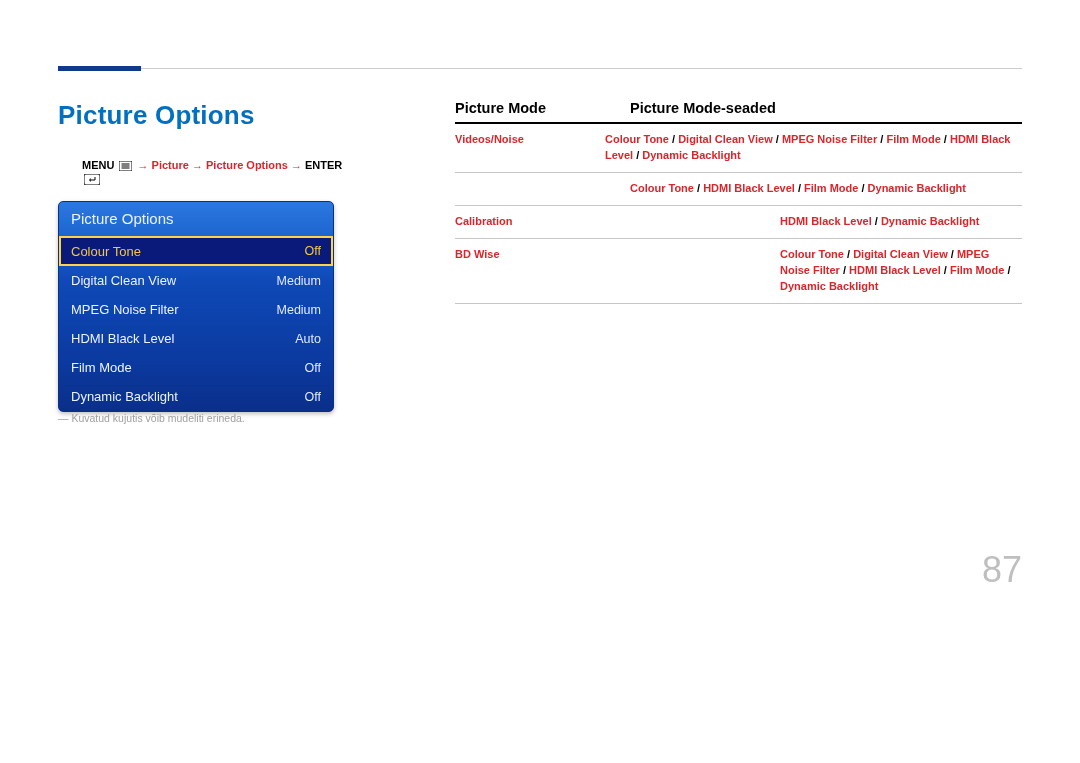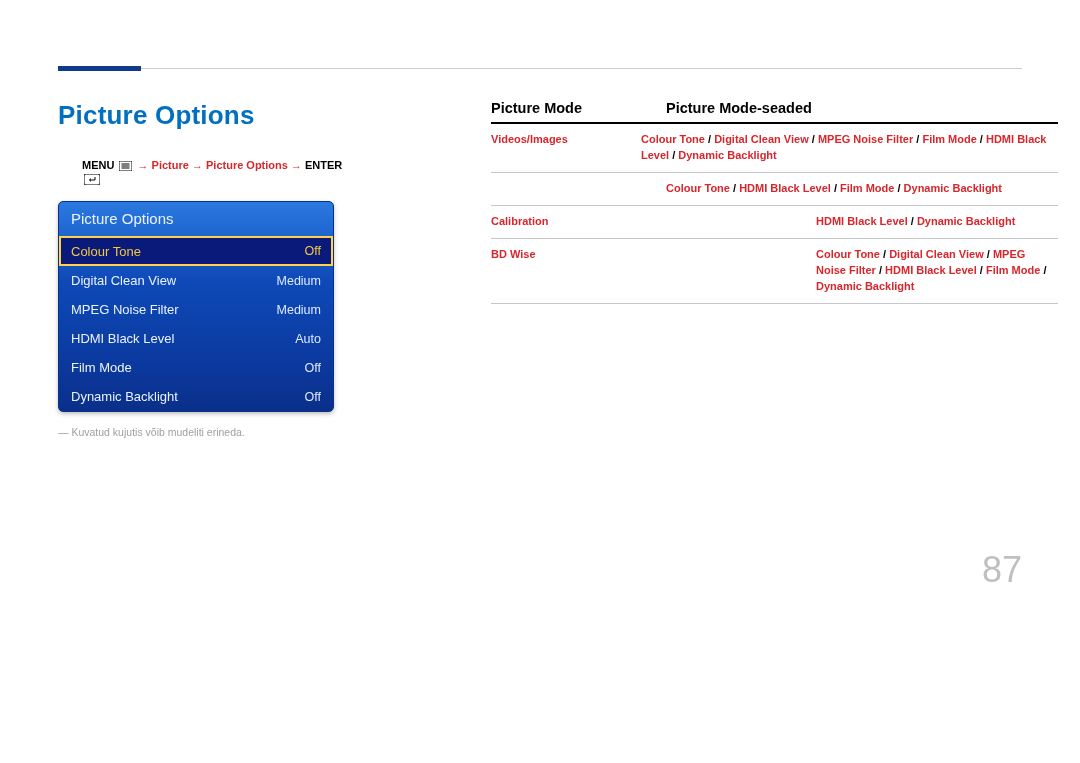--- a/index.html
+++ b/index.html
@@ -36,23 +36,23 @@
     border: 2px solid #ffd24a;
     color: #f4c742;
     height: 30px;
     padding: 0 10px;
   }
   .osd-item .lbl { color: #eaf2ff; }
   .osd-item.selected .lbl { color: #f4c742; }
   .osd-item .val { color: #dfe9ff; font-size: 12.5px; }
   .osd-item.selected .val { color: #f4c742; }
 
-  .footnote { margin-top: 14px; font-size: 10.5px; color: #a0a0a0; }
+  .footnote { font-size: 10.5px; color: #a0a0a0; }
 
-  .tbl { width: 100%; font-size: 12px; margin-left: 36px; }
+  .tbl { width: 100%; font-size: 12px; }
   .th-row { display: flex; gap: 0; border-bottom: 2px solid #000; padding-bottom: 6px; }
   .th { font-weight: 700; font-size: 14.5px; }
   .c1 { width: 175px; }
   .c2 { width: 150px; }
   .c3 { flex: 1; }
   .trow { display: flex; border-bottom: 1px solid #c6c6c6; padding: 8px 0; }
   .trow:last-child { border-bottom: 1px solid #c6c6c6; }
   .c1 .red, .c2 .red, .c3 .red { color: #d7262c; font-weight: 700; font-size: 11px; line-height: 1.45; }
   .c3 .blk { color: #000; font-weight: 700; font-size: 11px; }
 
@@ -123,21 +123,21 @@
   </div>
 
   <div class="right-col">
     <div class="tbl">
       <div class="th-row">
         <div class="th c1">Picture Mode</div>
         <div class="th c2">Picture Mode-seaded</div>
       </div>
 
       <div class="trow">
-        <div class="c2"><span class="red">Videos/Images</span></div>
+        <div class="c2"><span class="red">Videos/Noise</span></div>
         <div class="c3">
           <span class="red">Colour Tone</span><span class="blk"> / </span><span class="red">Digital Clean View</span><span class="blk"> / </span><span class="red">MPEG Noise Filter</span><span class="blk"> / </span><span class="red">Film Mode</span><span class="blk"> / </span><span class="red">HDMI Black Level</span><span class="blk"> / </span><span class="red">Dynamic Backlight</span>
         </div>
       </div>
 
       <div class="trow">
         <div class="c1"><span class="red"></span></div>
         <div class="c3">
           <span class="red">Colour Tone</span><span class="blk"> / </span><span class="red">HDMI Black Level</span><span class="blk"> / </span><span class="red">Film Mode</span><span class="blk"> / </span><span class="red">Dynamic Backlight</span>
         </div>

